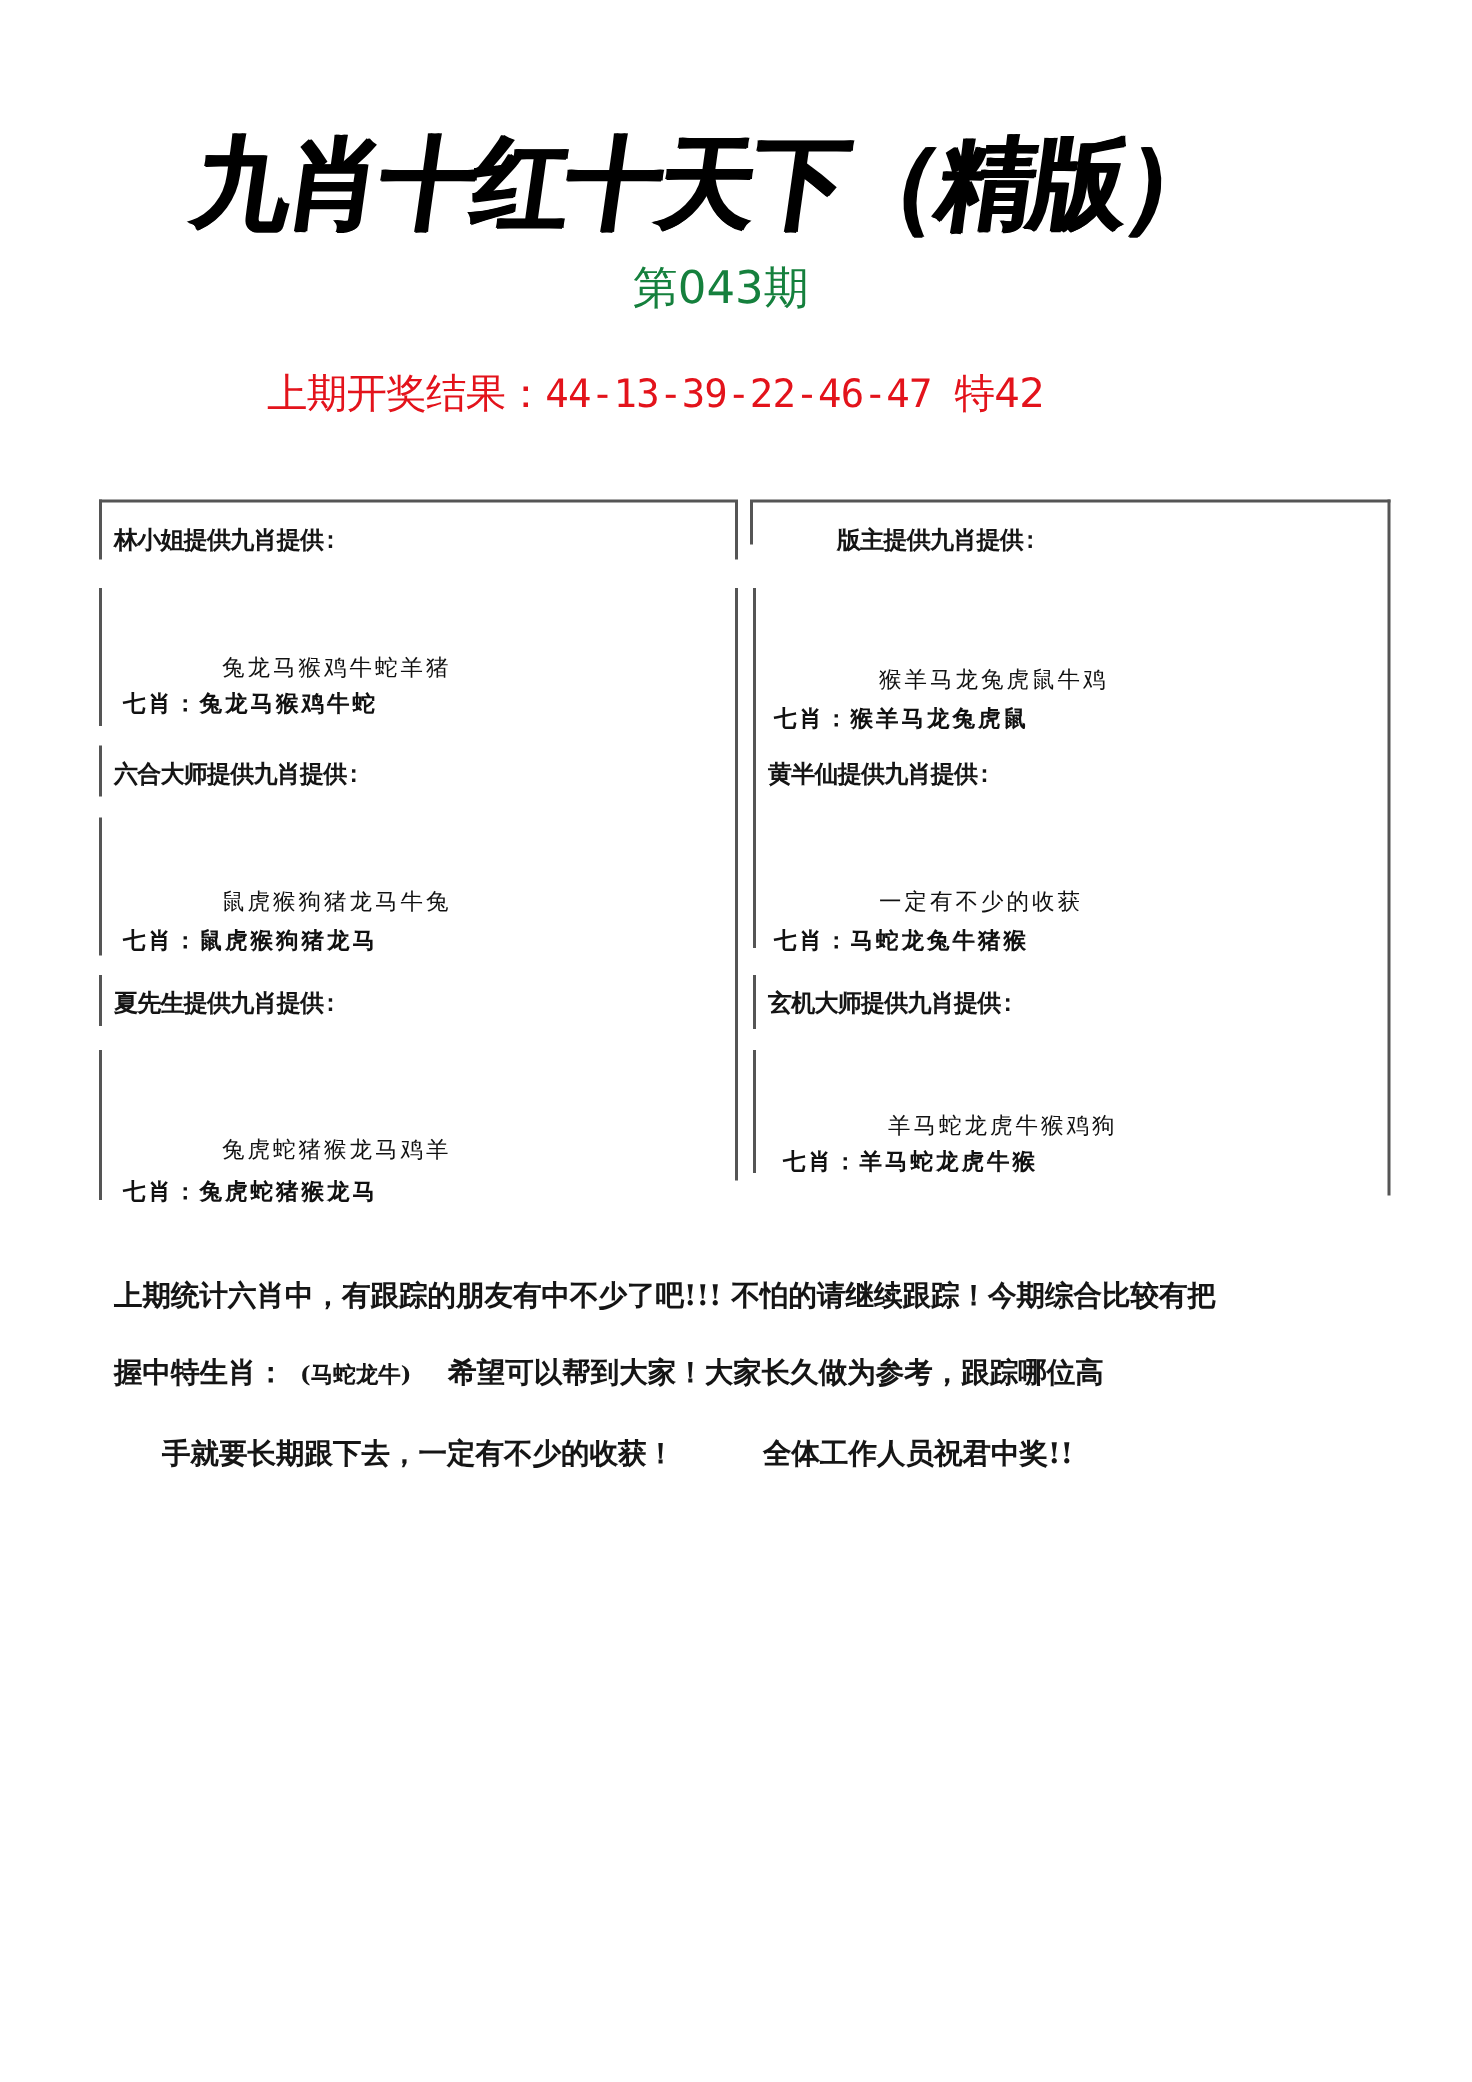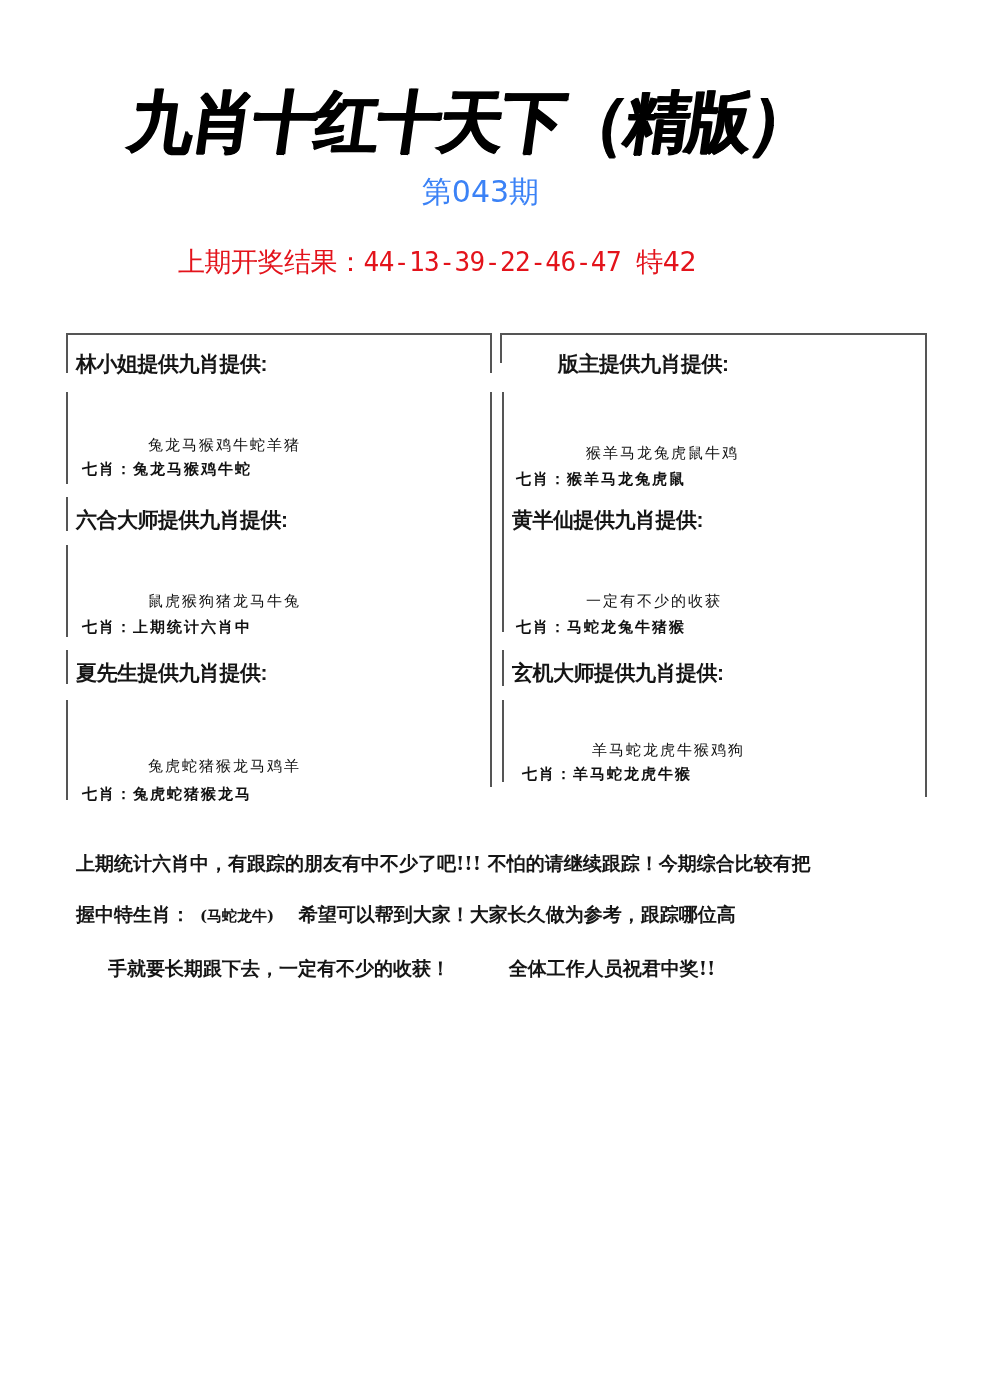--- a/index.html
+++ b/index.html
@@ -33,21 +33,21 @@
       white-space: nowrap;
     }
     .issue {
       position: absolute;
       left: 0;
       width: 981px;
       top: 172px;
       text-align: center;
       font-family: "DejaVu Sans", "Liberation Sans", sans-serif;
       font-size: 30px;
-      color: #3b82f6;
+      color: #15803d;
       padding-left: 0px;
     }
     .issue span { display: inline-block; margin-left: -20px; }
     .result {
       position: absolute;
       left: 178px;
       top: 244px;
       font-family: "DejaVu Sans Mono", "Liberation Mono", monospace;
       font-size: 26px;
       color: #e3131b;
@@ -75,22 +75,22 @@
     .vline {
       position: absolute;
       width: 2px;
       background: #555;
     }
     .block {
       position: absolute;
       width: 420px;
     }
     .block .head {
-      font-family: Liberation Sans, sans-serif;
-      font-size: 21px;
+      font-family: Liberation Mono, monospace;
+      font-size: 16px;
       font-weight: 700;
       color: #151515;
       white-space: nowrap;
       letter-spacing: -0.5px;
     }
     .block .nine {
       position: absolute;
       font-family: "DejaVu Serif", "Liberation Serif", serif;
       font-weight: 400;
       font-size: 15px;
@@ -172,21 +172,21 @@
     <div class="nine" style="left:28px; top:94px;">猴羊马龙兔虎鼠牛鸡</div>
     <div class="seven" style="left:-42px; top:120px;">
       <span>七肖：</span><span>猴羊马龙兔虎鼠</span>
     </div>
   </div>
 
   <div class="block" style="left:76px; top:506px; height:140px;">
     <div class="head">六合大师提供九肖提供:</div>
     <div class="nine" style="left:72px; top:86px;">鼠虎猴狗猪龙马牛兔</div>
     <div class="seven" style="left:6px; top:112px;">
-      <span>七肖：</span><span>上期统计六肖中</span>
+      <span>七肖：</span><span>鼠虎猴狗猪龙马</span>
     </div>
   </div>
 
   <div class="block" style="left:512px; top:506px; height:140px;">
     <div class="head">黄半仙提供九肖提供:</div>
     <div class="nine" style="left:74px; top:86px;">一定有不少的收获</div>
     <div class="seven" style="left:4px; top:112px;text-align:center;">
       <span>七肖：</span><span>马蛇龙兔牛猪猴</span>
     </div>
   </div>

